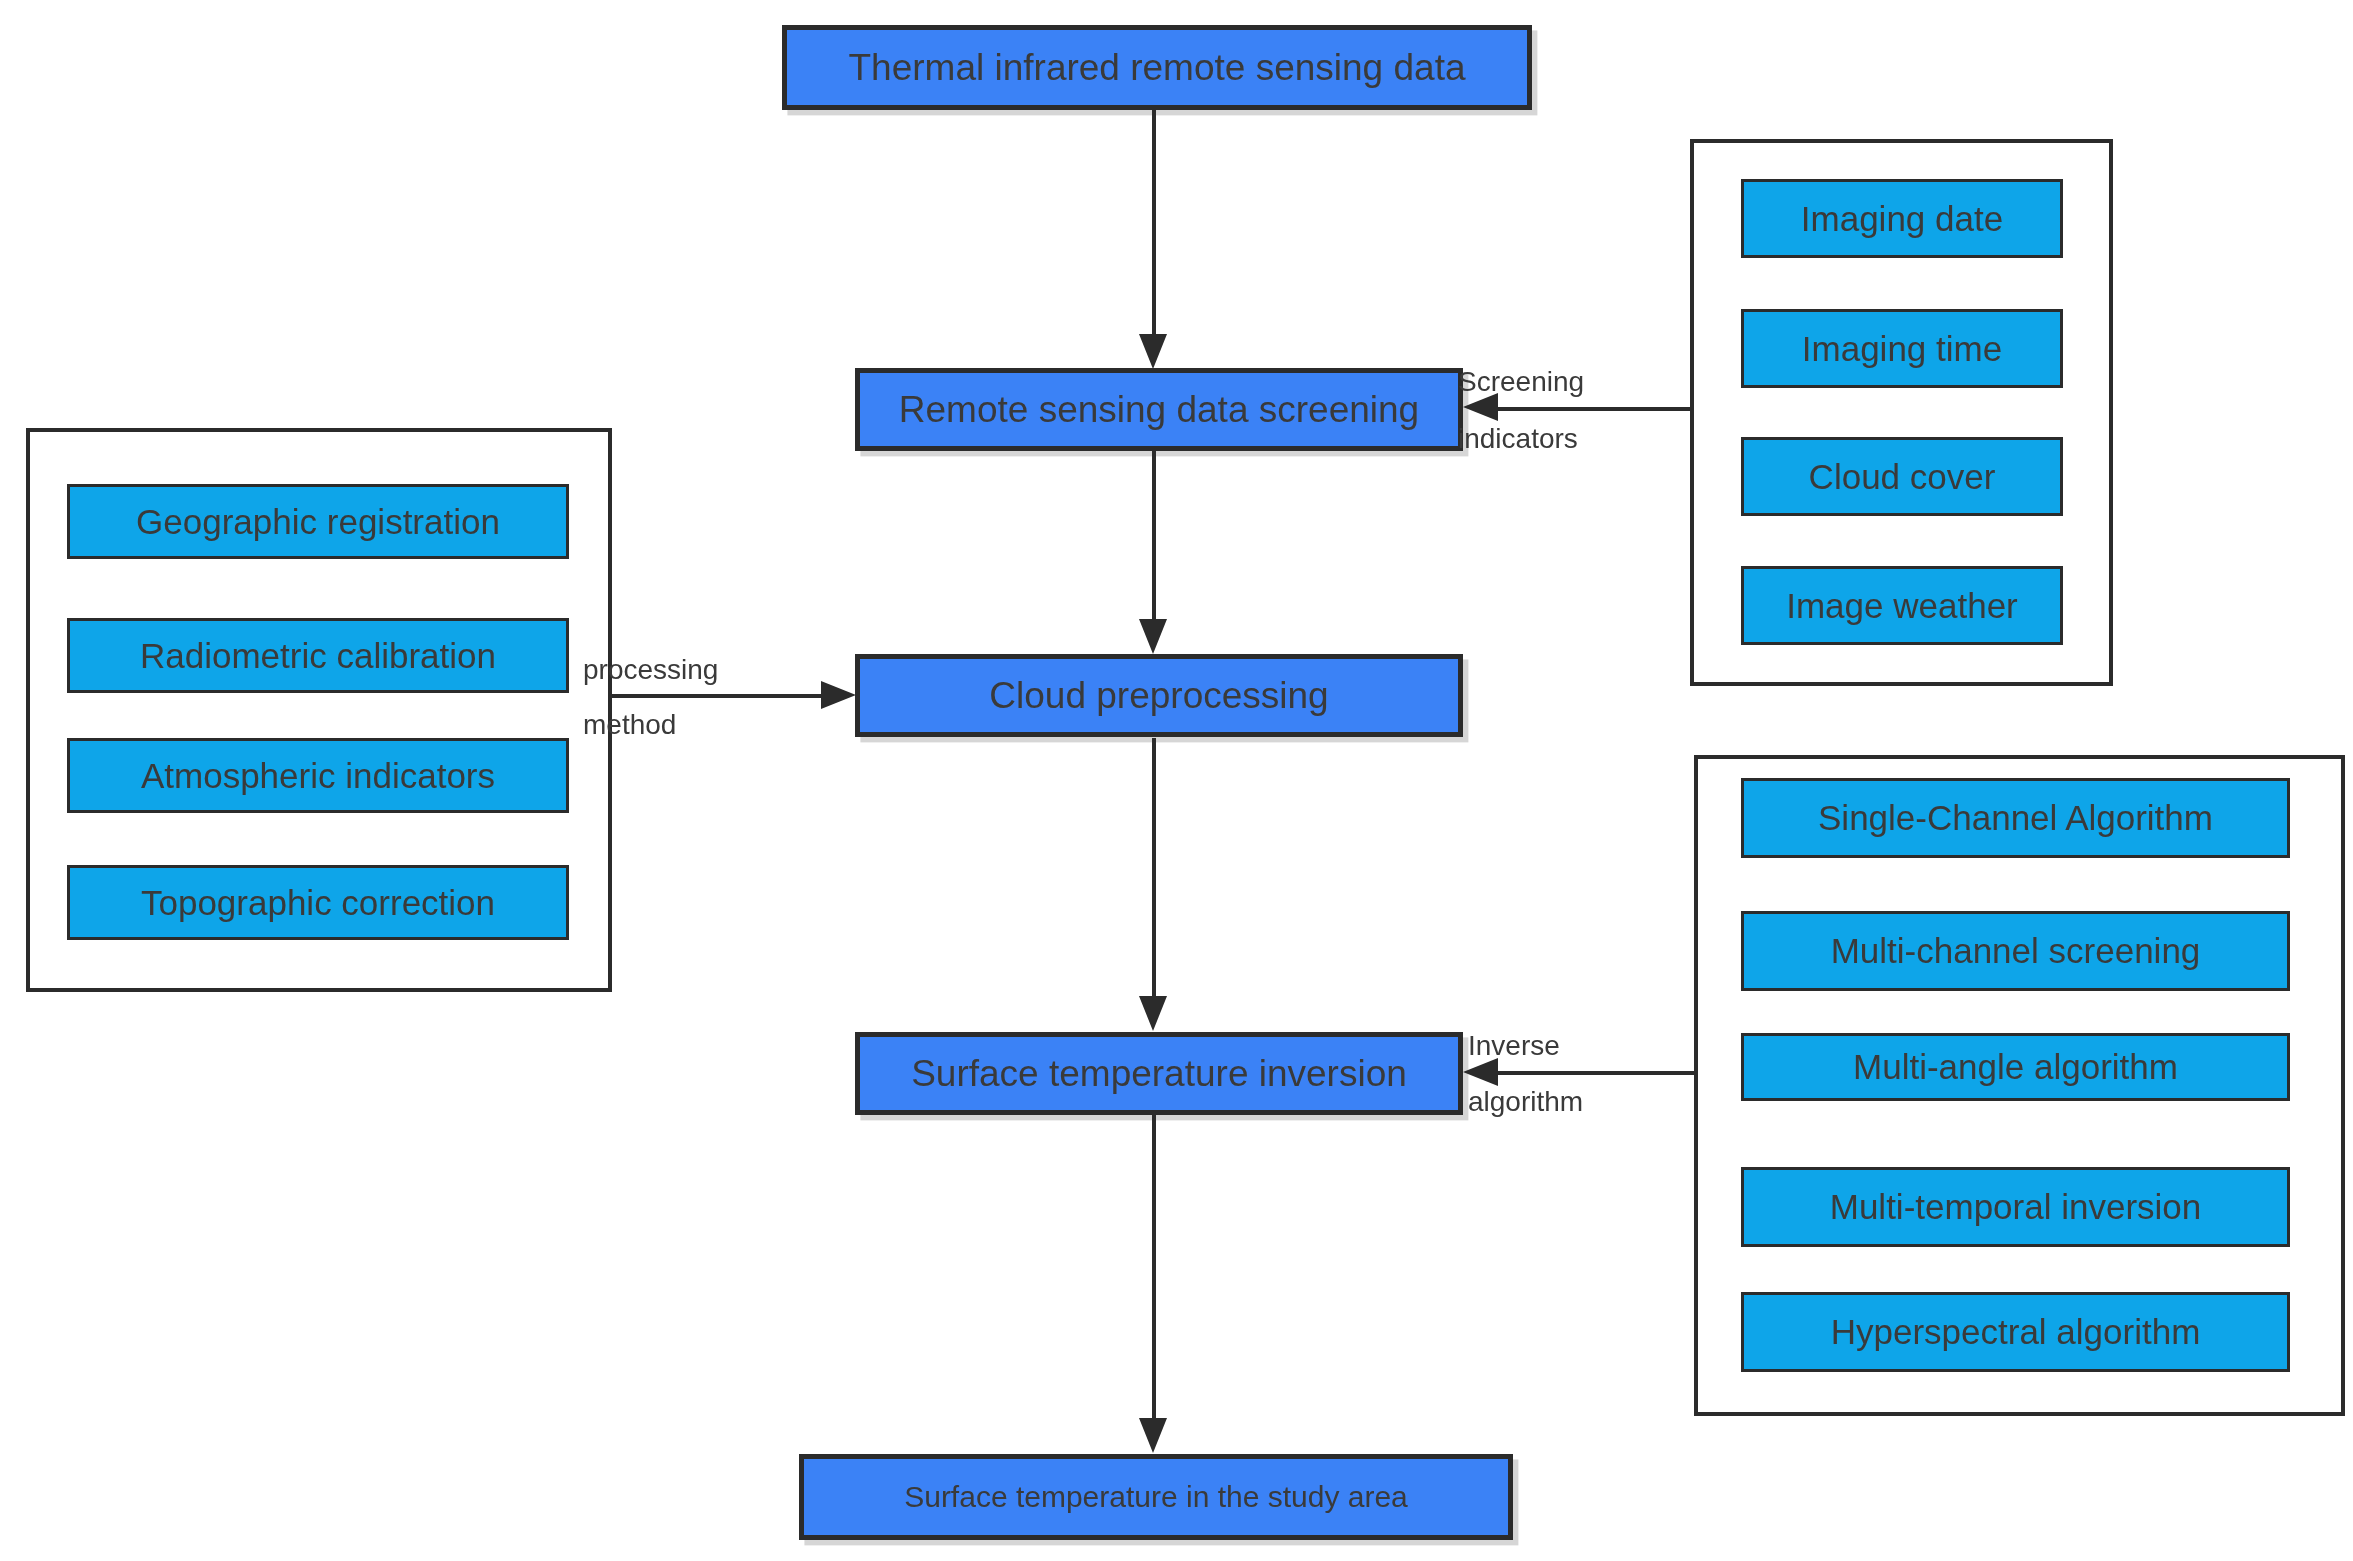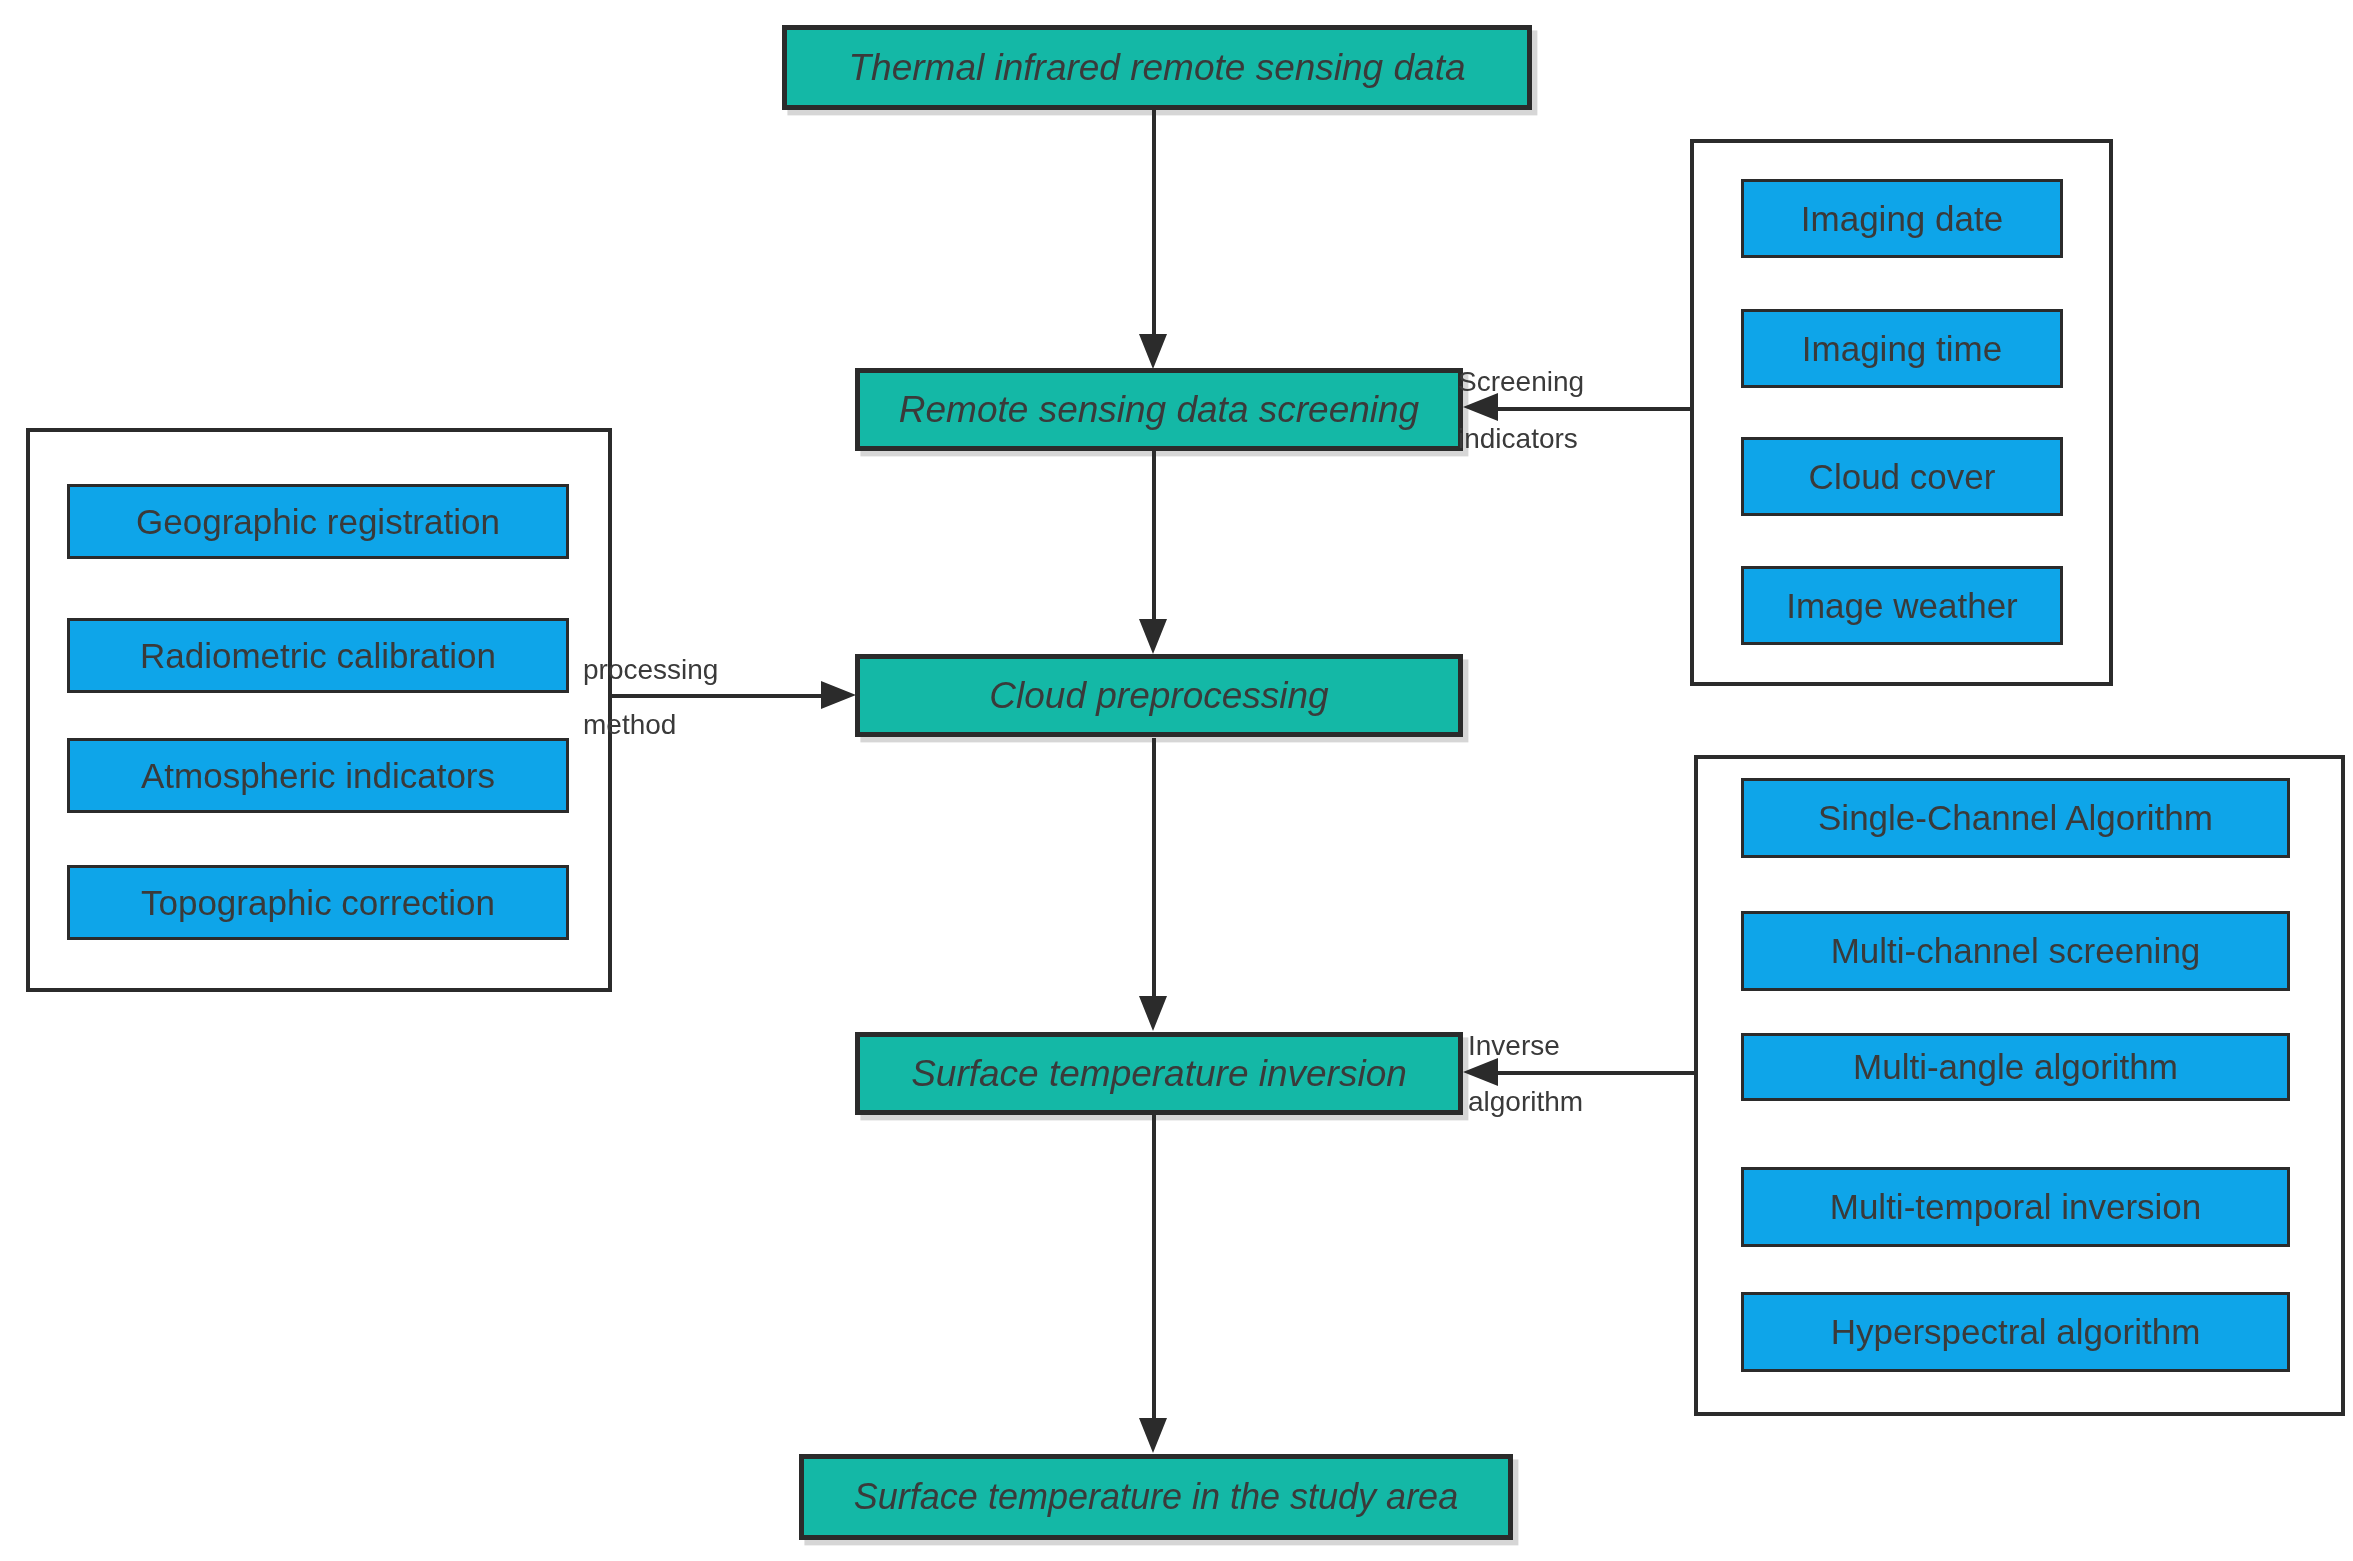--- a/index.html
+++ b/index.html
@@ -14,26 +14,25 @@
     background:var(--bg);
     overflow:hidden;
     font-family:"Liberation Sans","DejaVu Sans",sans-serif;
     color:var(--text);
   }
   
   .node{
     position:absolute;
     box-sizing:border-box;
     border:5.4px solid var(--ink);
-    background:#14b8a6;
+    background:#3b82f6;
     display:flex;align-items:center;justify-content:center;
     font-size:37px;
     box-shadow:5.4px 5.4px 0 rgba(0,0,0,0.16);
     white-space:nowrap;
-    font-style:italic;
   }
   
   .panel{
     position:absolute;
     box-sizing:border-box;
     border:4.6px solid var(--ink);
     background:#fff;
   }
   
   .item{
@@ -74,21 +73,21 @@
 <div id="canvas">
 
   <div class="node" style="left:782px;top:25px;width:750px;height:85px;">Thermal infrared remote sensing data</div>
 
   <div class="node" style="left:855px;top:368px;width:608px;height:83px;">Remote sensing data screening</div>
 
   <div class="node" style="left:855px;top:654px;width:608px;height:83px;">Cloud preprocessing</div>
 
   <div class="node" style="left:855px;top:1032px;width:608px;height:83px;">Surface temperature inversion</div>
 
-  <div class="node" style="left:799px;top:1454px;width:714px;height:86px;font-size:36px;">Surface temperature in the study area</div>
+  <div class="node" style="left:799px;top:1454px;width:714px;height:86px;font-size:30px;">Surface temperature in the study area</div>
 
   <div class="vline" style="left:1152px;top:109px;height:225px;"></div>
   <div class="arr-down" style="left:1139px;top:334px;"></div>
 
   <div class="vline" style="left:1152px;top:451px;height:168px;"></div>
   <div class="arr-down" style="left:1139px;top:619px;"></div>
 
   <div class="vline" style="left:1152px;top:738px;height:259px;"></div>
   <div class="arr-down" style="left:1139px;top:996px;"></div>
 

